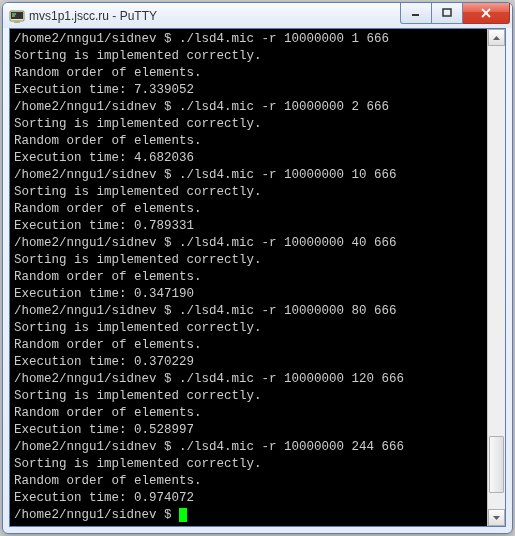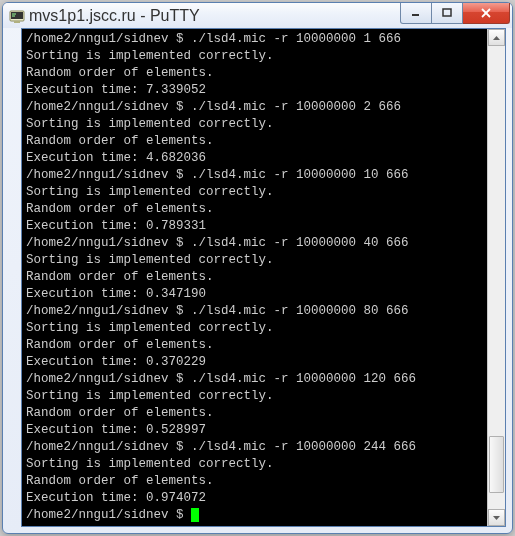--- a/index.html
+++ b/index.html
@@ -33,21 +33,21 @@
     border-top-right-radius: 5px;
   }
   .title-icon {
     width: 16px;
     height: 16px;
     margin-right: 4px;
     flex: 0 0 auto;
   }
   .title-text {
     flex: 1 1 auto;
-    font-size: 16px;
+    font-size: 12px;
     color: #333;
     white-space: nowrap;
     overflow: hidden;
     text-overflow: ellipsis;
   }
   .title-buttons {
     display: flex;
     align-items: flex-start;
     height: 100%;
   }
@@ -71,21 +71,21 @@
     border-left: none;
     border-bottom-right-radius: 3px;
     background: linear-gradient(to bottom, #f39c8f 0%, #e7614f 45%, #d64530 46%, #cf3a25 100%);
     color: #fff;
     border-color: #9c3b2d;
     margin-right: 2px;
   }
   .tbtn svg { display:block; }
   .client {
     flex: 1 1 auto;
-    margin: 0 6px 6px 18px;
+    margin: 0 6px 6px 6px;
     border: 1px solid #5a7fb0;
     background: #000;
     position: relative;
     display: flex;
   }
   .terminal {
     flex: 1 1 auto;
     color: #cccccc;
     font-family: "Courier New", monospace;
     font-size: 12.5px;

